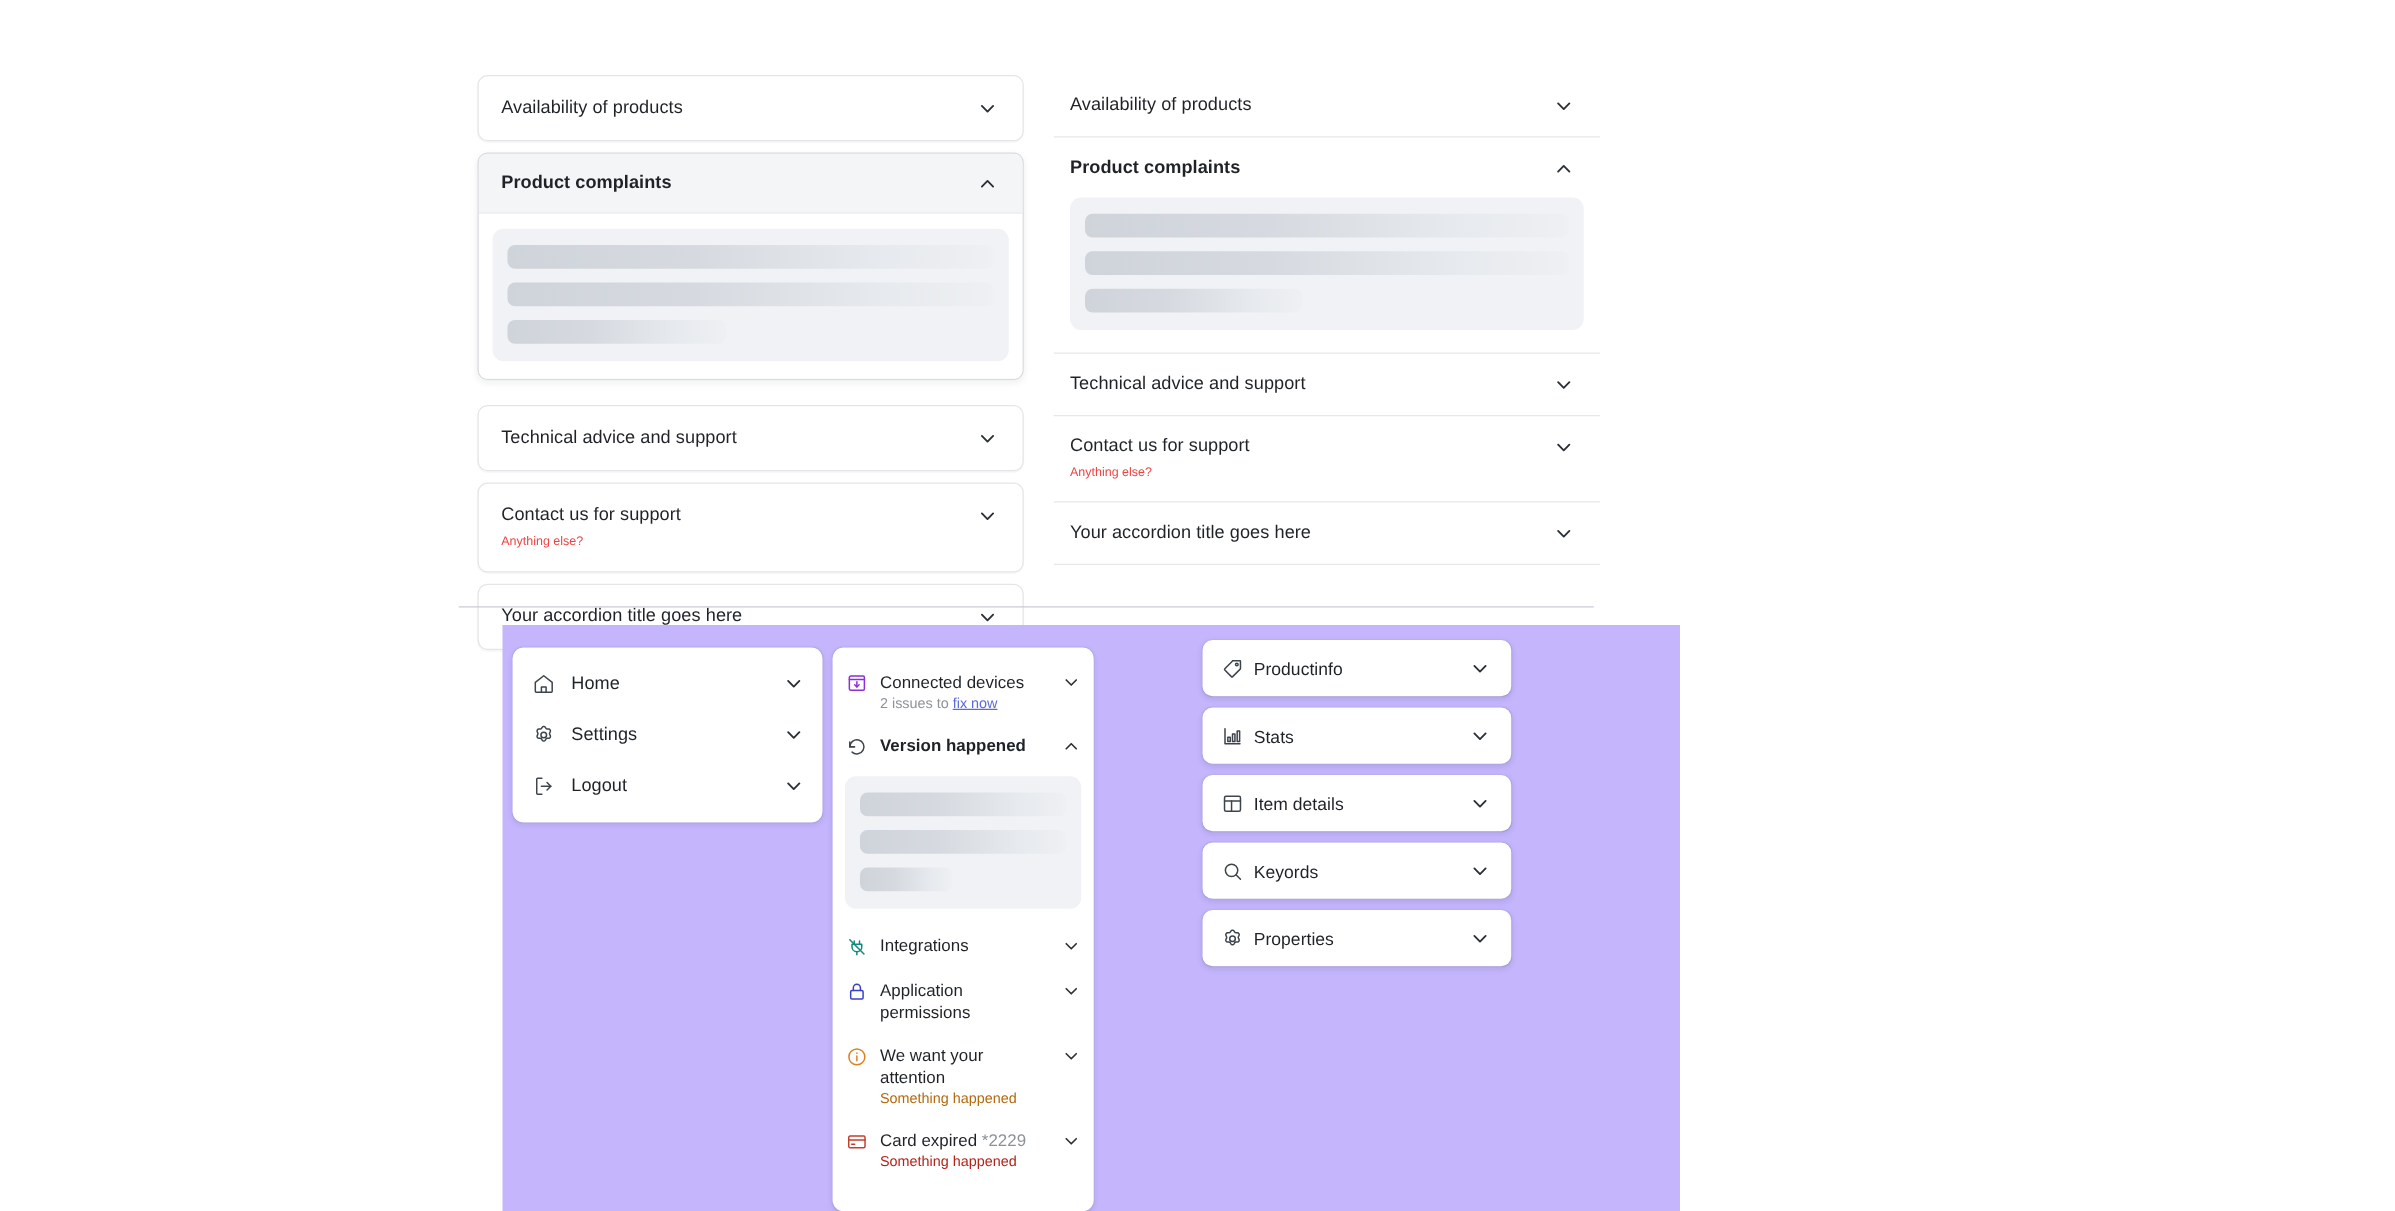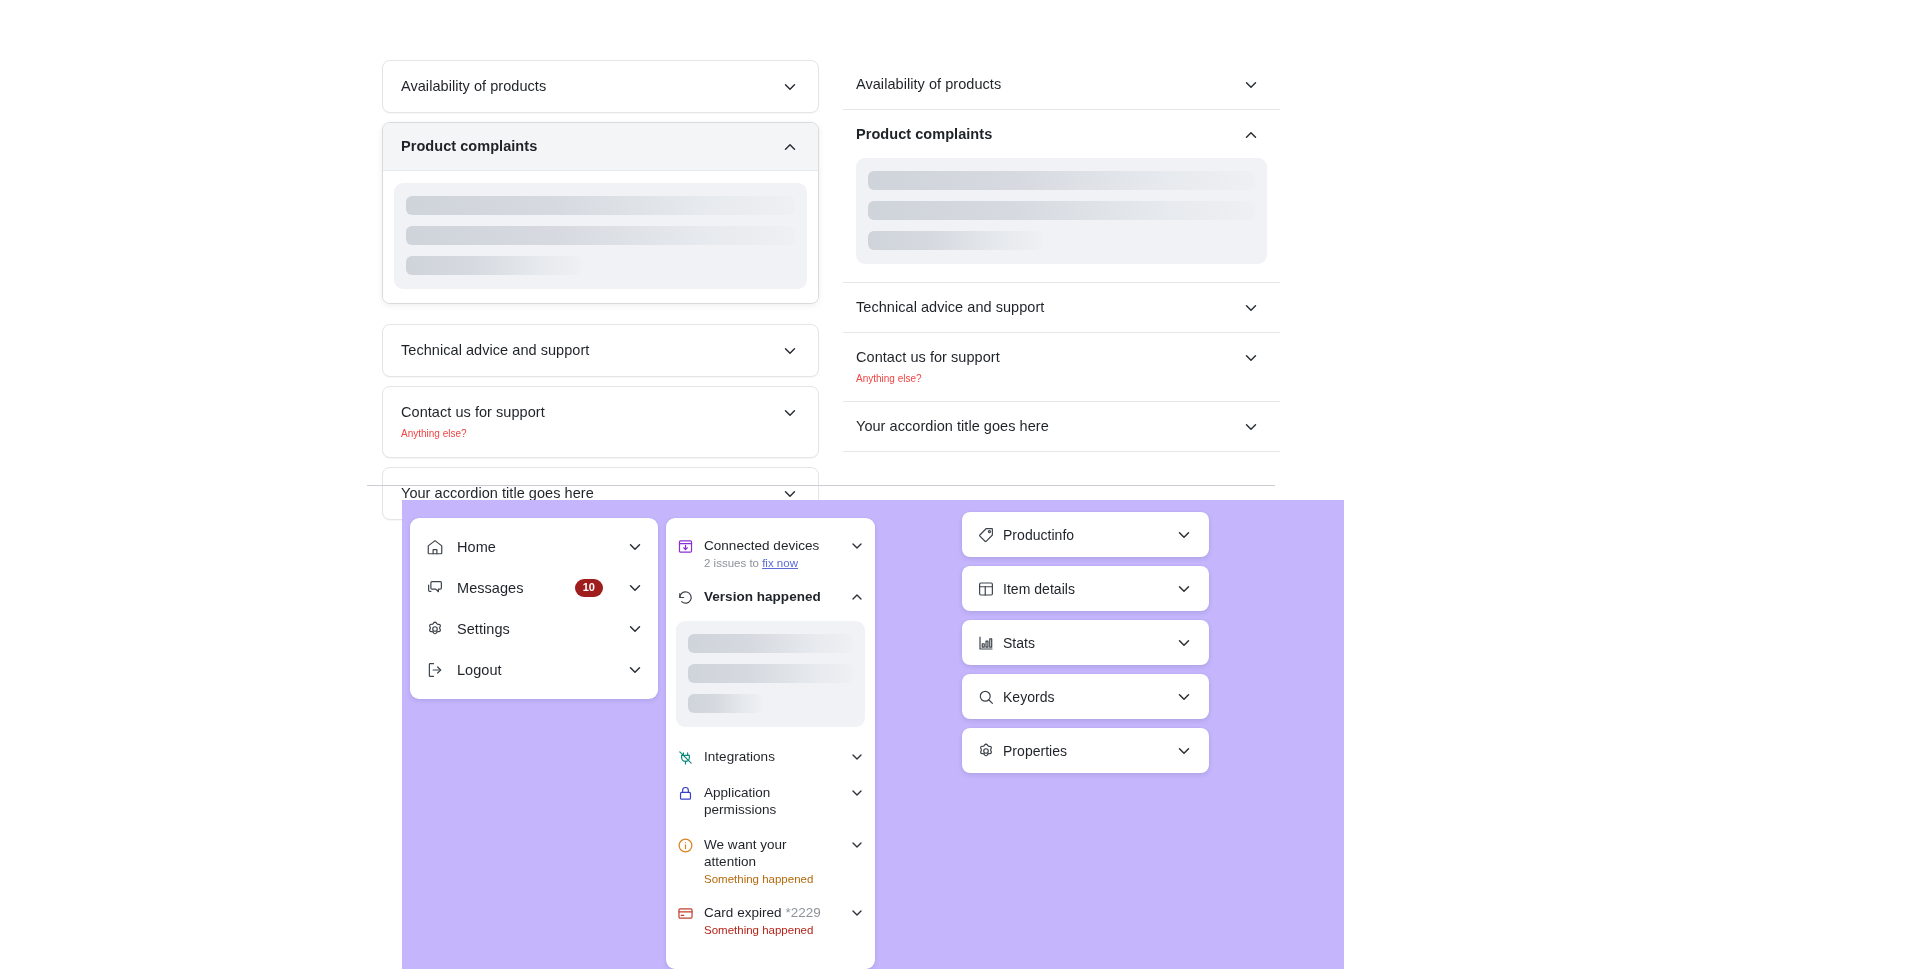--- a/index.html
+++ b/index.html
@@ -429,35 +429,20 @@
             </svg>
         </span>
         <span class="nav-label">Home</span>
         <span class="chev">
           <svg viewBox="0 0 24 24" fill="none" stroke="currentColor" stroke-width="2" stroke-linecap="round" stroke-linejoin="round">
               <polyline points="6 9 12 15 18 9"></polyline>
             </svg>
         </span>
       </div>
 
-      <div class="nav-item">
-        <span class="nav-icon">
-          <svg viewBox="0 0 24 24" fill="none" stroke="currentColor" stroke-width="1.6" stroke-linecap="round" stroke-linejoin="round">
-              <path d="M8 3.5h11a1.5 1.5 0 0 1 1.5 1.5v7A1.5 1.5 0 0 1 19 13.5h-2.5V17L13 13.5H8A1.5 1.5 0 0 1 6.5 12V5A1.5 1.5 0 0 1 8 3.5z"></path>
-              <path d="M6.5 16.5H5A1.5 1.5 0 0 1 3.5 15V8"></path>
-            </svg>
-        </span>
-        <span class="nav-label">Messages</span>
-        <span class="badge">10</span>
-        <span class="chev">
-          <svg viewBox="0 0 24 24" fill="none" stroke="currentColor" stroke-width="2" stroke-linecap="round" stroke-linejoin="round">
-              <polyline points="6 9 12 15 18 9"></polyline>
-            </svg>
-        </span>
-      </div>
 
       <div class="nav-item">
         <span class="nav-icon">
           <svg viewBox="0 0 24 24" fill="none" stroke="currentColor" stroke-width="1.6" stroke-linecap="round" stroke-linejoin="round">
               <circle cx="12" cy="12" r="3"></circle>
               <path d="M12 2.8a2 2 0 0 1 1.7 1l.5.9a2 2 0 0 0 2 1h1a2 2 0 0 1 1.7 3l-.5.9a2 2 0 0 0 0 2l.5.9a2 2 0 0 1-1.7 3h-1a2 2 0 0 0-2 1l-.5.9a2 2 0 0 1-3.4 0l-.5-.9a2 2 0 0 0-2-1h-1a2 2 0 0 1-1.7-3l.5-.9a2 2 0 0 0 0-2l-.5-.9a2 2 0 0 1 1.7-3h1a2 2 0 0 0 2-1l.5-.9a2 2 0 0 1 1.7-1z"></path>
             </svg>
         </span>
         <span class="nav-label">Settings</span>
         <span class="chev">
@@ -622,53 +607,53 @@
         <span class="chev">
           <svg viewBox="0 0 24 24" fill="none" stroke="currentColor" stroke-width="2" stroke-linecap="round" stroke-linejoin="round">
               <polyline points="6 9 12 15 18 9"></polyline>
             </svg>
         </span>
       </div>
 
       <div class="stack-card">
         <span class="stack-ico">
           <svg viewBox="0 0 24 24" fill="none" stroke="currentColor" stroke-width="1.6" stroke-linecap="round" stroke-linejoin="round">
-              <rect x="3.5" y="4" width="17" height="16" rx="1.6"></rect>
-              <line x1="3.5" y1="9" x2="20.5" y2="9"></line>
-              <line x1="11" y1="9" x2="11" y2="20"></line>
-            </svg>
-        </span>
-        <span class="stack-label">Item details</span>
-        <span class="chev">
-          <svg viewBox="0 0 24 24" fill="none" stroke="currentColor" stroke-width="2" stroke-linecap="round" stroke-linejoin="round">
-              <polyline points="6 9 12 15 18 9"></polyline>
-            </svg>
-        </span>
-      </div>
-
-      <div class="stack-card">
-        <span class="stack-ico">
-          <svg viewBox="0 0 24 24" fill="none" stroke="currentColor" stroke-width="1.6" stroke-linecap="round" stroke-linejoin="round">
               <path d="M4 4v16h16"></path>
               <rect x="7" y="13" width="2.6" height="4.5"></rect>
               <rect x="12" y="9.5" width="2.6" height="8"></rect>
               <rect x="17" y="6.5" width="2.6" height="11"></rect>
             </svg>
         </span>
         <span class="stack-label">Stats</span>
         <span class="chev">
           <svg viewBox="0 0 24 24" fill="none" stroke="currentColor" stroke-width="2" stroke-linecap="round" stroke-linejoin="round">
               <polyline points="6 9 12 15 18 9"></polyline>
             </svg>
         </span>
       </div>
 
       <div class="stack-card">
         <span class="stack-ico">
           <svg viewBox="0 0 24 24" fill="none" stroke="currentColor" stroke-width="1.6" stroke-linecap="round" stroke-linejoin="round">
+              <rect x="3.5" y="4" width="17" height="16" rx="1.6"></rect>
+              <line x1="3.5" y1="9" x2="20.5" y2="9"></line>
+              <line x1="11" y1="9" x2="11" y2="20"></line>
+            </svg>
+        </span>
+        <span class="stack-label">Item details</span>
+        <span class="chev">
+          <svg viewBox="0 0 24 24" fill="none" stroke="currentColor" stroke-width="2" stroke-linecap="round" stroke-linejoin="round">
+              <polyline points="6 9 12 15 18 9"></polyline>
+            </svg>
+        </span>
+      </div>
+
+      <div class="stack-card">
+        <span class="stack-ico">
+          <svg viewBox="0 0 24 24" fill="none" stroke="currentColor" stroke-width="1.6" stroke-linecap="round" stroke-linejoin="round">
               <circle cx="11" cy="11" r="6.6"></circle>
               <line x1="16" y1="16" x2="20.5" y2="20.5"></line>
             </svg>
         </span>
         <span class="stack-label">Keyords</span>
         <span class="chev">
           <svg viewBox="0 0 24 24" fill="none" stroke="currentColor" stroke-width="2" stroke-linecap="round" stroke-linejoin="round">
               <polyline points="6 9 12 15 18 9"></polyline>
             </svg>
         </span>

